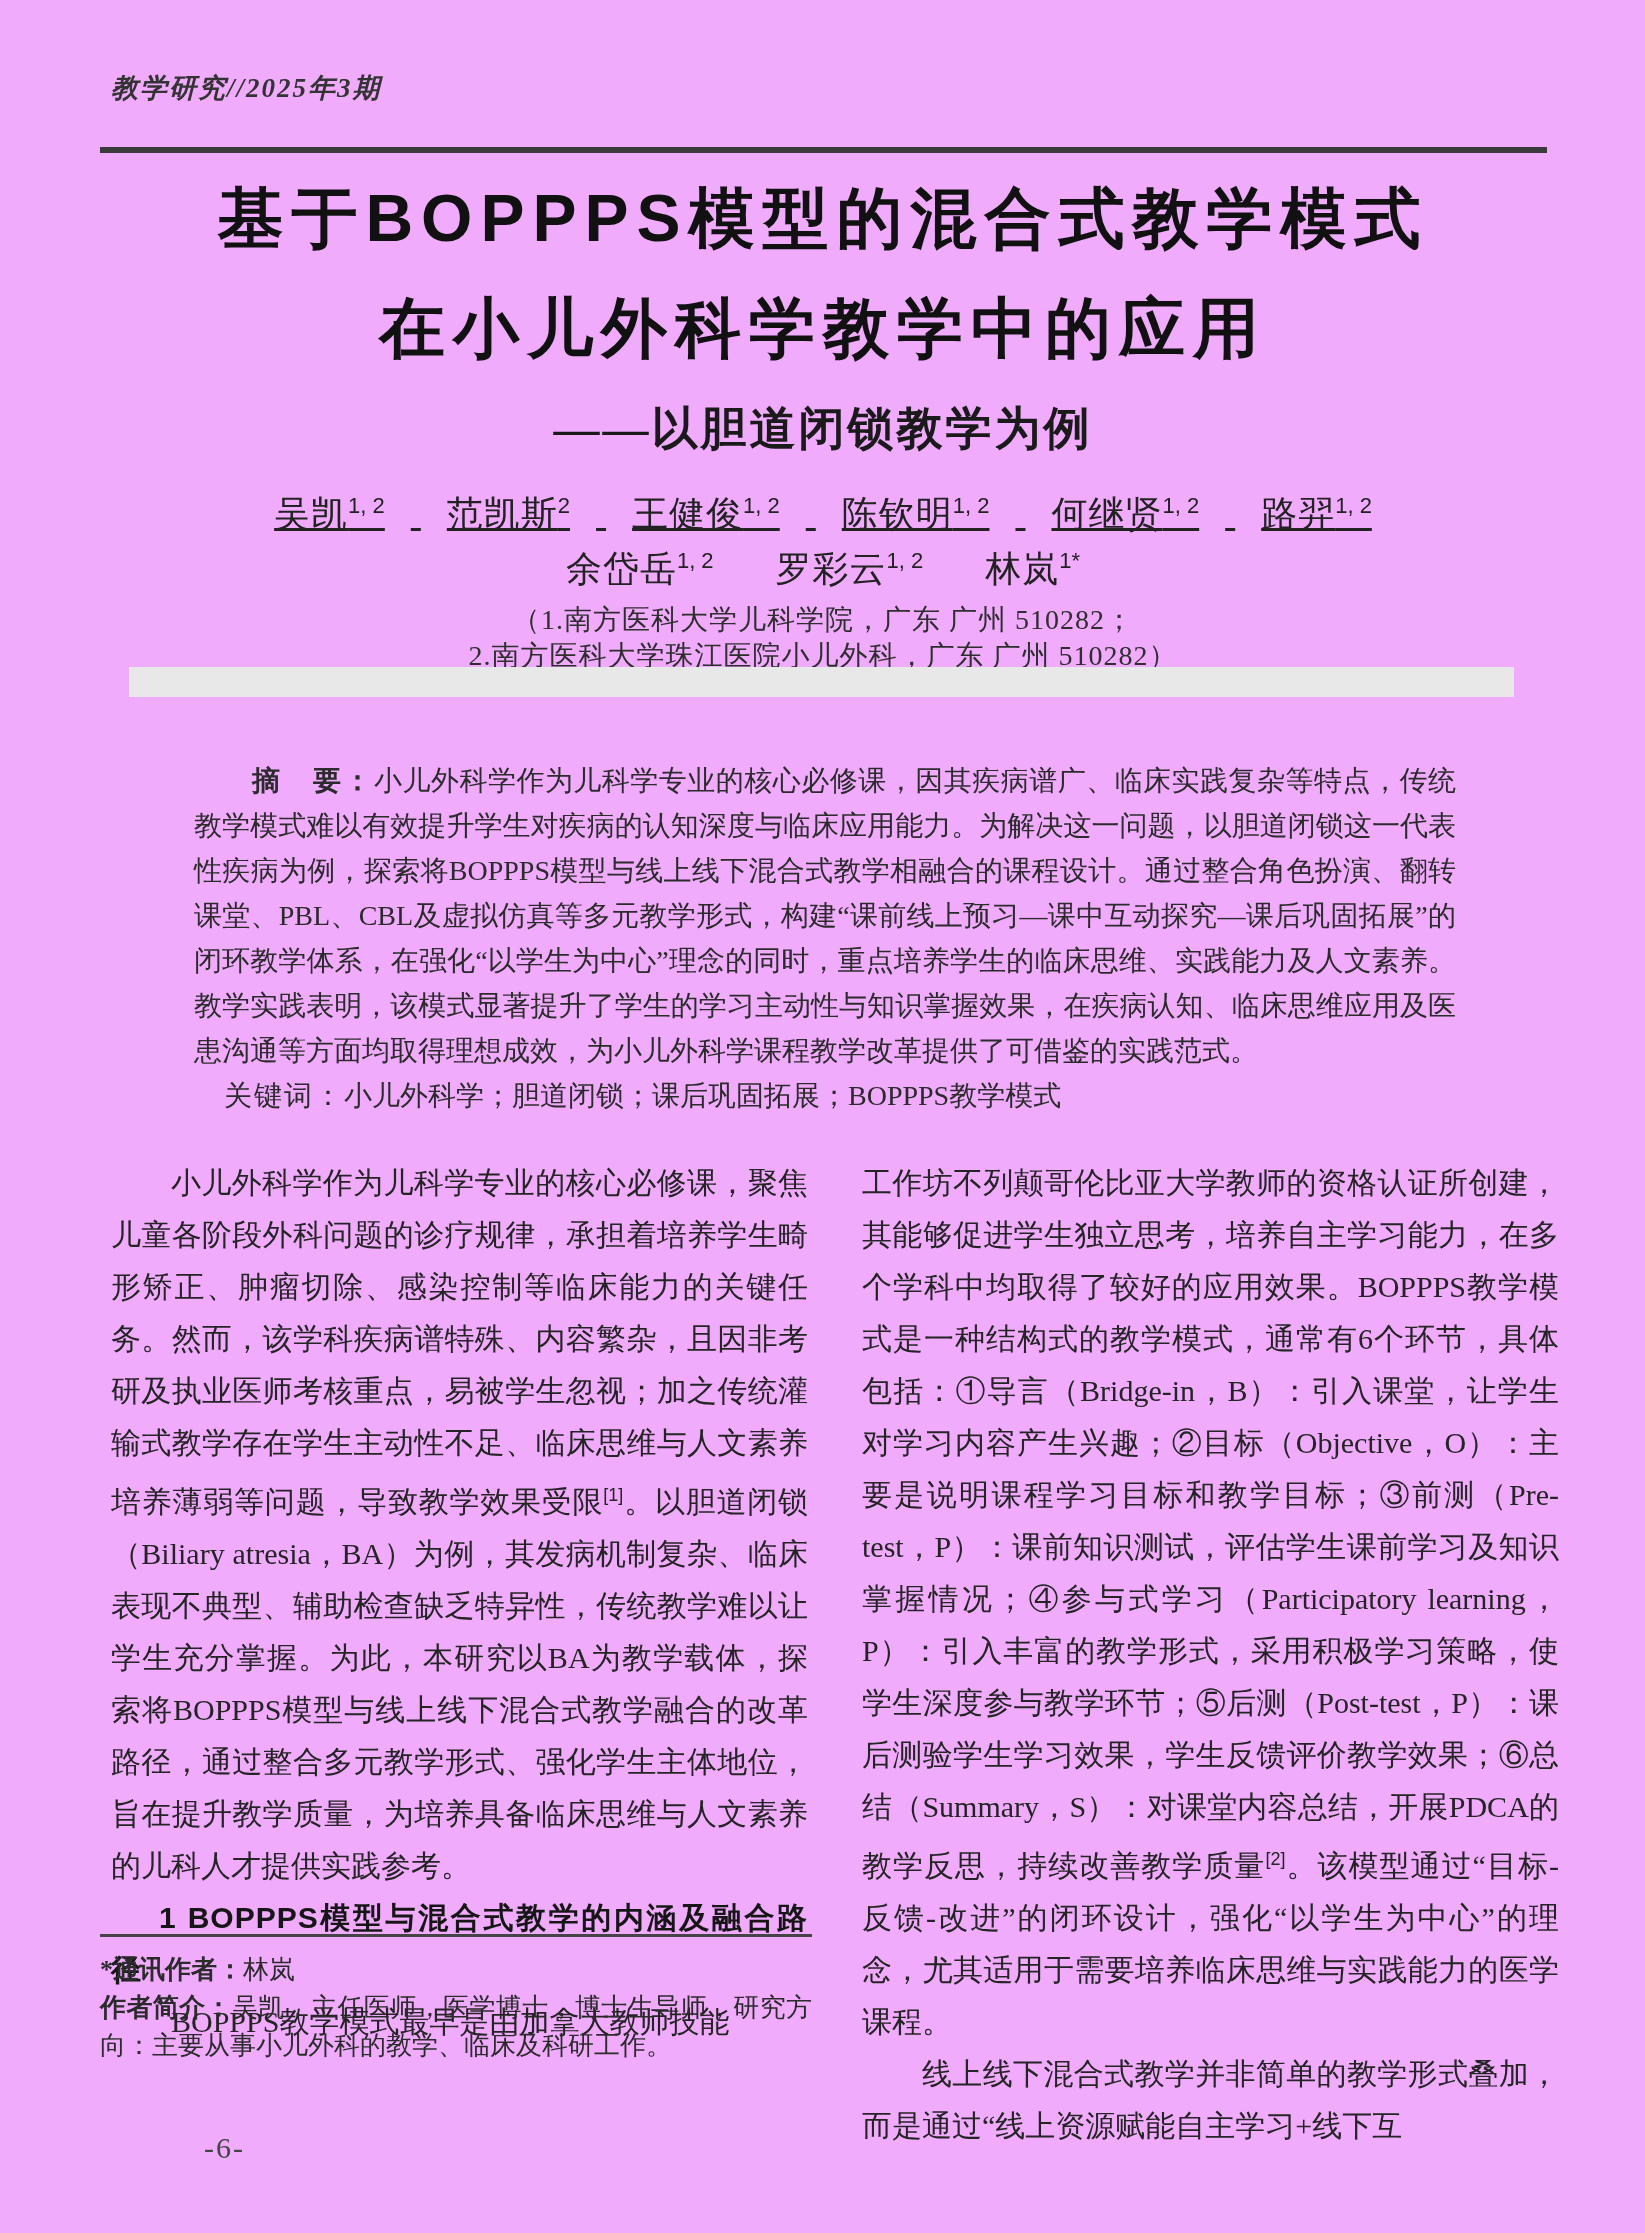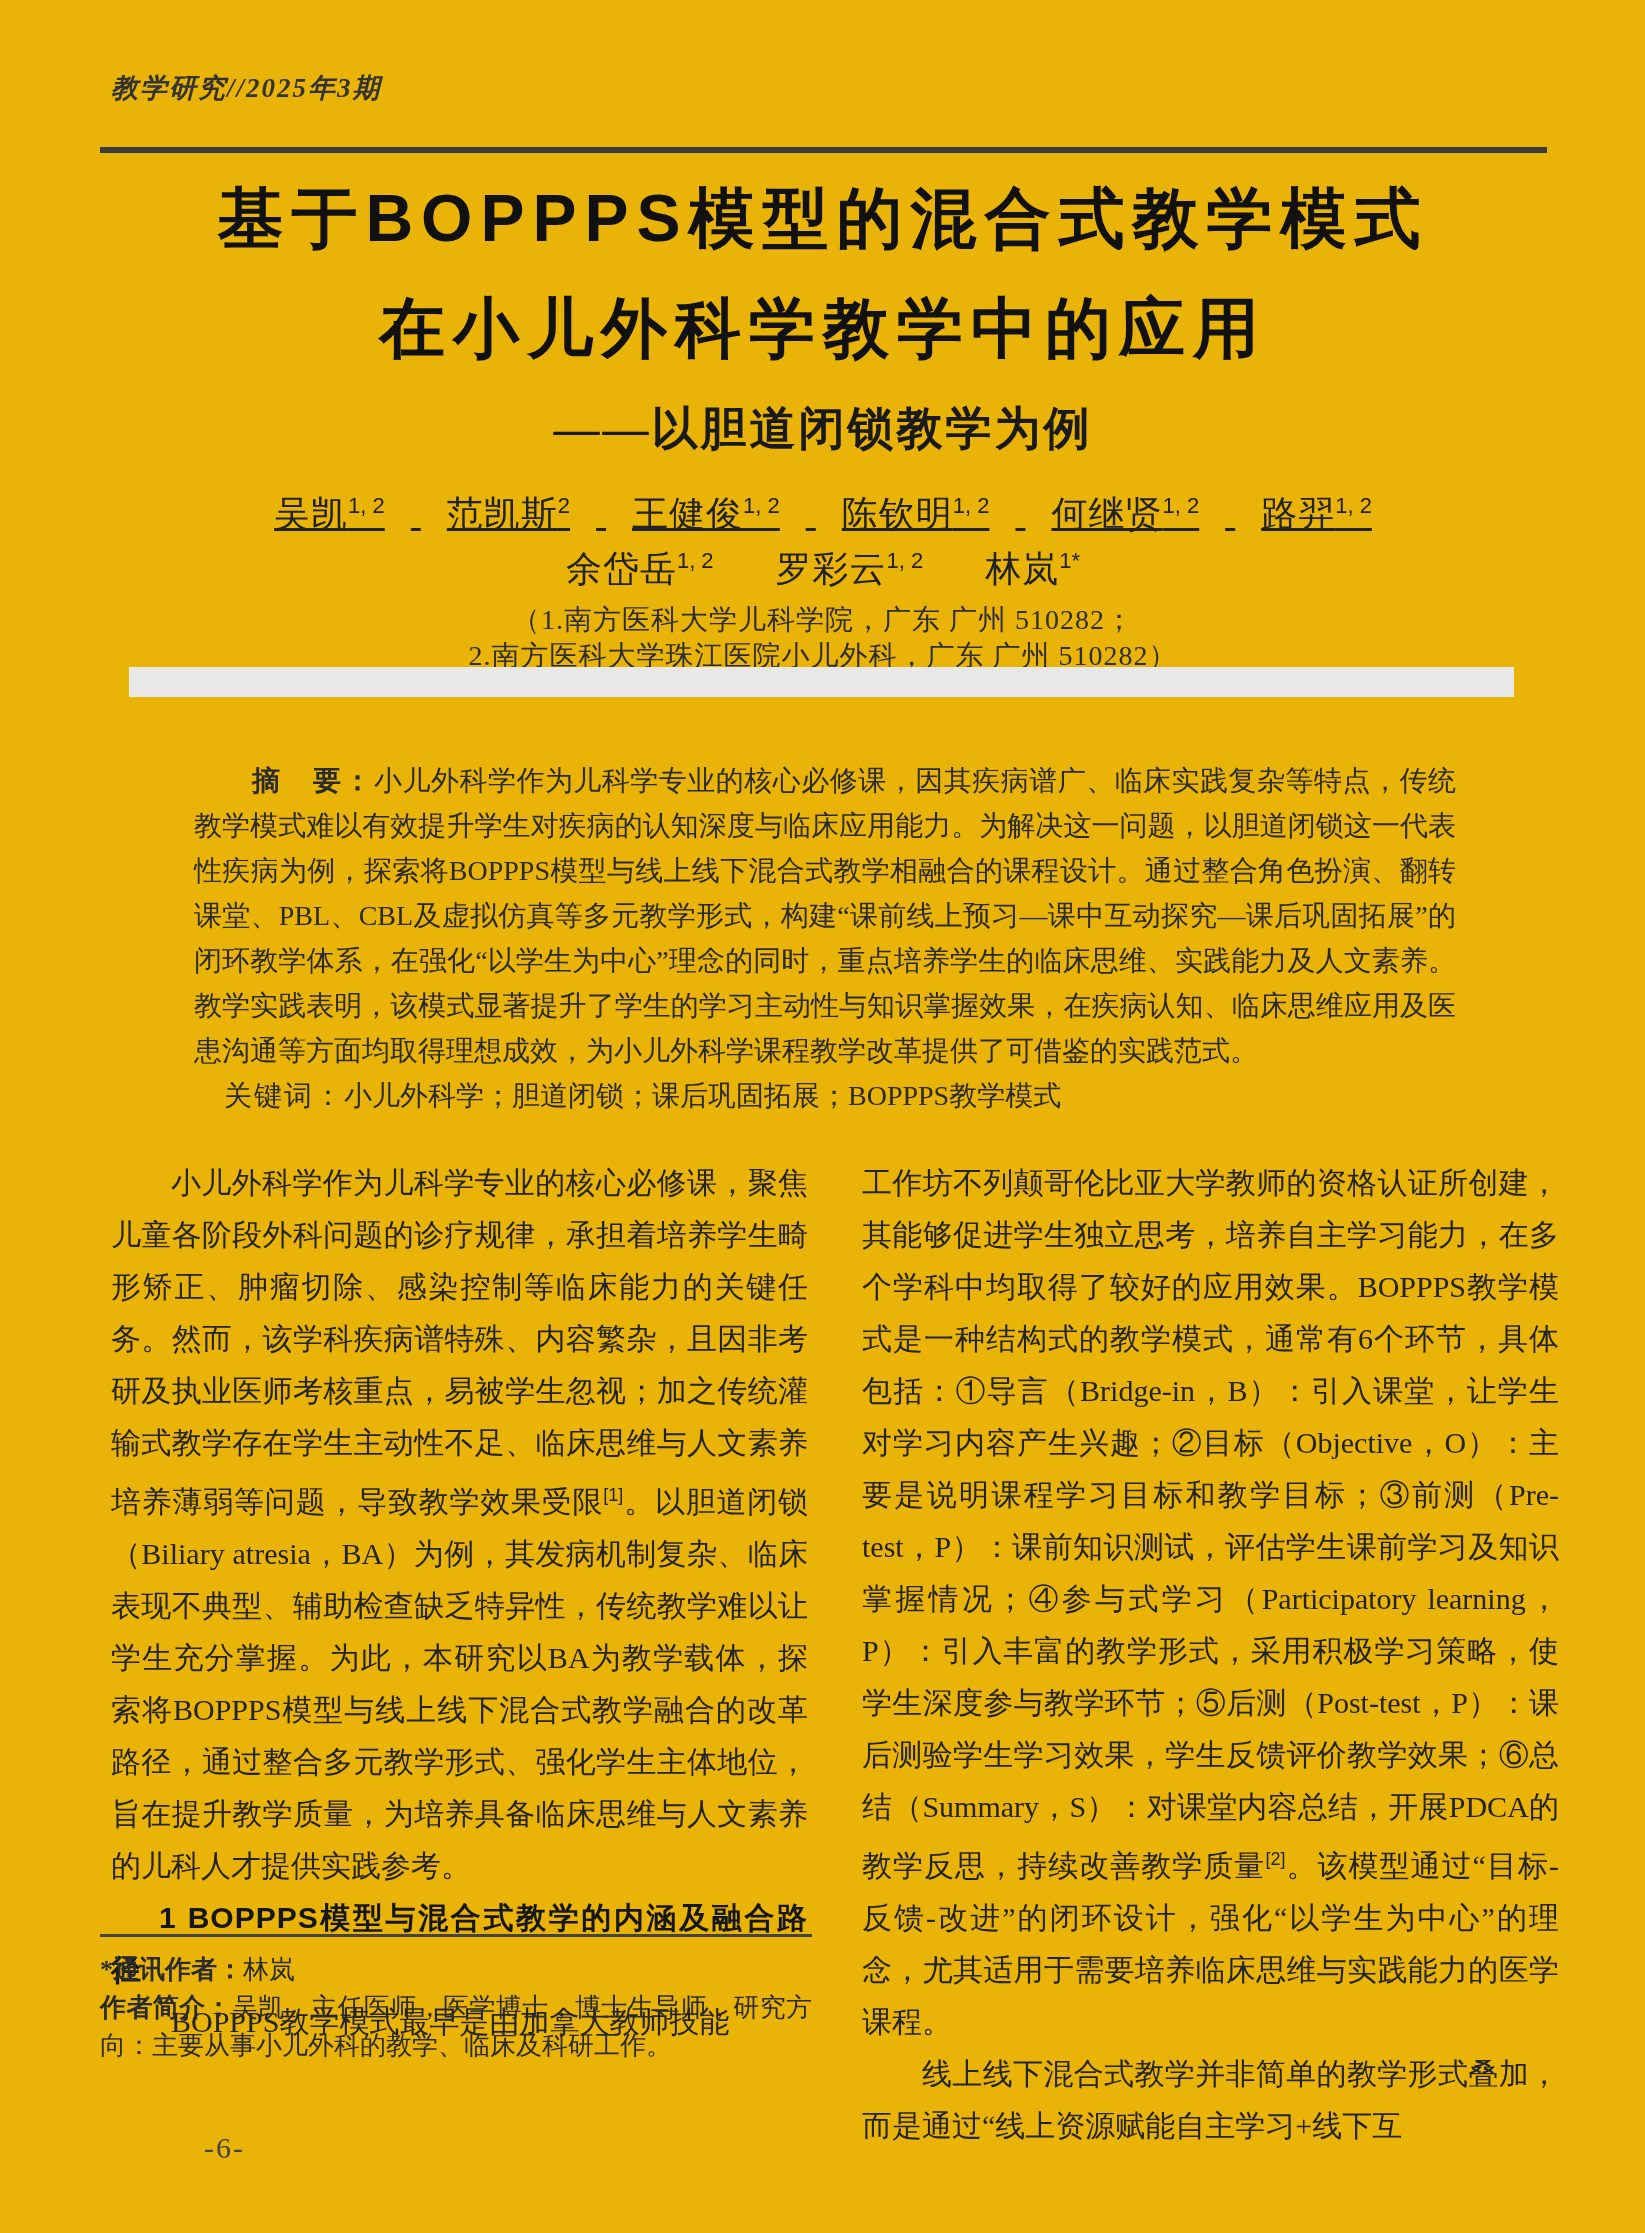--- a/index.html
+++ b/index.html
@@ -1,20 +1,20 @@
 <!DOCTYPE html>
 <html><head>
 <meta charset="utf-8">
 <style>
   html,body{margin:0;padding:0;background:#888;}
   .page{
     position:relative;
     width:1646px;height:2234px;
     margin:0 auto;
-    background:#eab308;
+    background:#f0abfc;
     color:#2b2b2b;
     font-family:"Liberation Serif", serif;
     overflow:hidden;
   }
   
   .running-head{
     position:absolute;left:111px;top:70px;
     font-size:27px;font-weight:bold;font-style:italic;
     letter-spacing:2px;color:#333;
   }

